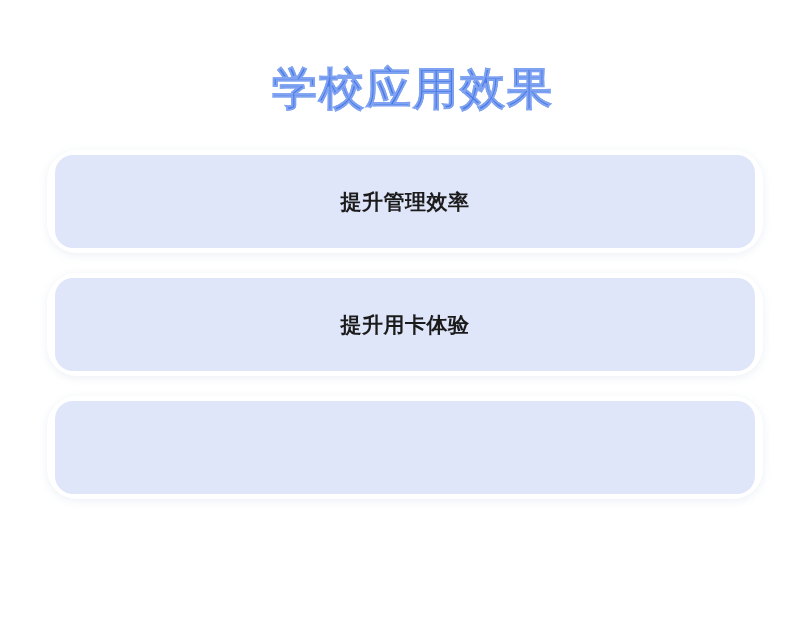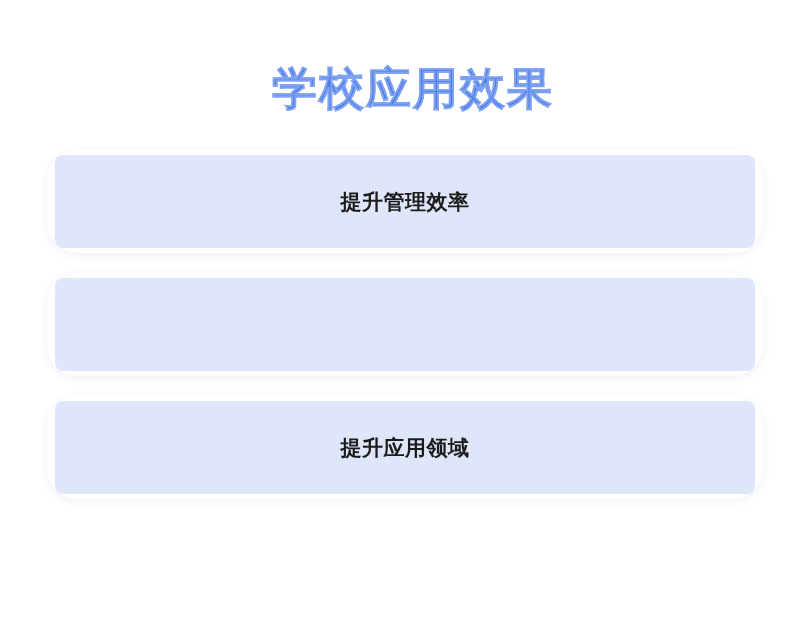--- a/index.html
+++ b/index.html
@@ -65,21 +65,21 @@
     margin-bottom: 0;
   }
 
   .card-inner {
     position: absolute;
     left: 8px;
     top: 5px;
     right: 8px;
     bottom: 5px;
     background: #dfe6f9;
-    border-radius: 8px;
+    border-radius: 18px;
     display: flex;
     flex-direction: column;
     align-items: center;
     justify-content: center;
     box-sizing: border-box;
     padding: 12px 14px;
   }
 
   .card-title {
     font-size: 21px;
@@ -112,23 +112,23 @@
   <div class="card-list">
 
     <div class="card">
       <div class="card-inner">
         <div class="card-title">提升管理效率</div>
       </div>
     </div>
 
     <div class="card">
       <div class="card-inner">
+        <div class="card-title">提升用卡体验</div>
       </div>
     </div>
 
     <div class="card">
       <div class="card-inner">
-        <div class="card-title">提升应用领域</div>
       </div>
     </div>
 
   </div>
 </div>
 
 </body></html>

